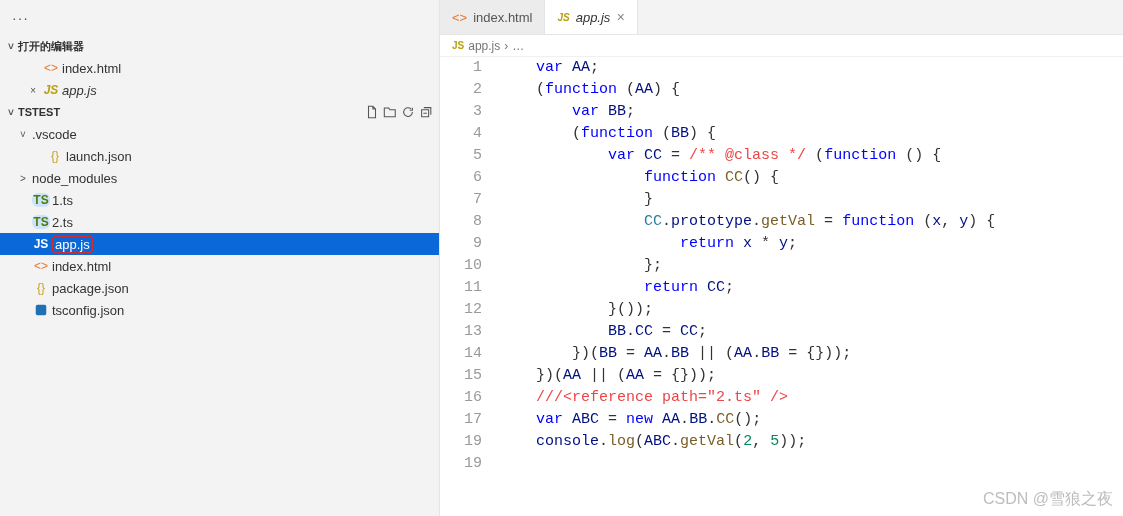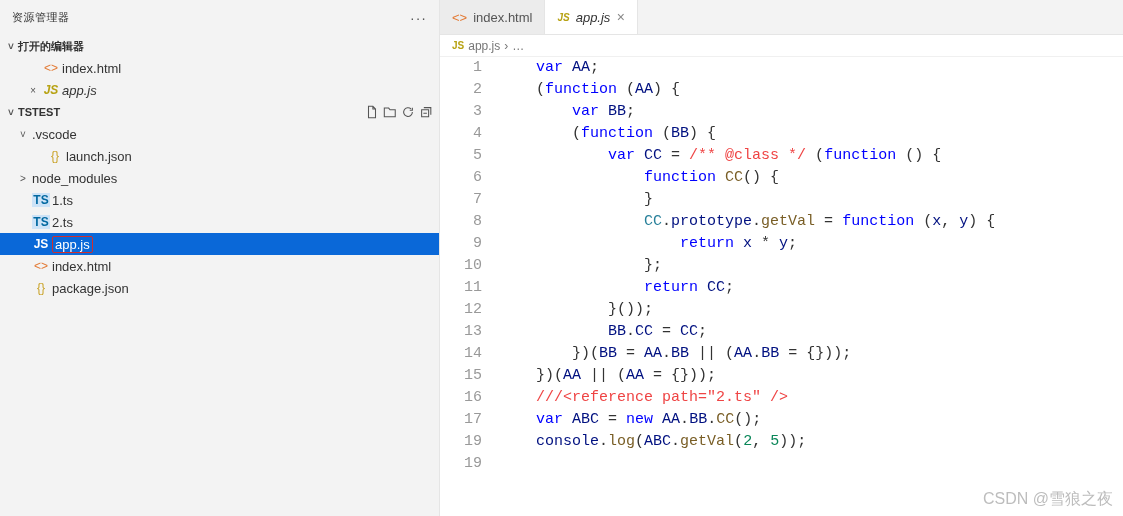--- a/index.html
+++ b/index.html
@@ -96,21 +96,21 @@
 .sb-item.selected .ico { color: #fff; }
 .sb-item.selected .name {
   border: 1.5px solid #d02e2e;
   border-radius: 2px;
   padding: 0 2px;
   background: #0a68d8;
 }
 .italic { font-style: italic; }
 .ico-html { color: #e37933; }
 .ico-js { color: #b7a213; font-weight: 700; font-size: 10px; }
-.ico-ts { color: #0369a1; font-weight: 700; font-size: 10px; background: #cde3f7; padding: 0 1px; border-radius: 0;}
+.ico-ts { color: #4d7c0f; font-weight: 700; font-size: 10px; background: #cde3f7; padding: 0 1px; border-radius: 6px;}
 .ico-json { color: #c9a227; }
 .ico-tsconfig { color: #1f6fb3; }
 .close-x { color: #555; font-size: 12px; }
 .editor {
   flex: 1;
   display: flex;
   flex-direction: column;
   background: #fff;
 }
 .tabbar {
@@ -185,21 +185,20 @@
   color: #bdbdbd;
   font-size: 16px;
   font-family: sans-serif;
 }
 </style>
 </head>
 <body>
 
 <div class="sidebar">
   <div class="sb-header">
-    <span class="sb-header-title">资源管理器</span>
     <span class="dots">···</span>
   </div>
 
   <div class="sb-section-head">
     <span class="chev">˅</span>
     <span>打开的编辑器</span>
     <span class="spacer"></span>
   </div>
   <div class="open-editors" id="open-editors">
       <div class="sb-item">
@@ -271,20 +270,29 @@
       <div class="sb-item">
         <span class="pre"></span>
         <span class="ico ico-html">&lt;&gt;</span>
         <span class="name">index.html</span>
       </div>
       <div class="sb-item">
         <span class="pre"></span>
         <span class="ico ico-json">{}</span>
         <span class="name">package.json</span>
       </div>
+      <div class="sb-item">
+        <span class="pre"></span>
+        <span class="ico ico-tsconfig">
+          <svg width="14" height="14" viewBox="0 0 16 16">
+            <rect x="2" y="2" width="12" height="12" rx="2" fill="#1f6fb3"></rect>
+          </svg>
+        </span>
+        <span class="name">tsconfig.json</span>
+      </div>
     </div>
 </div>
 
 <div class="editor">
   <div class="tabbar" id="tabbar">
       <div class="tab">
         <span class="ico ico-html">&lt;&gt;</span>
         <span>index.html</span>
       </div>
       <div class="tab active italic">

